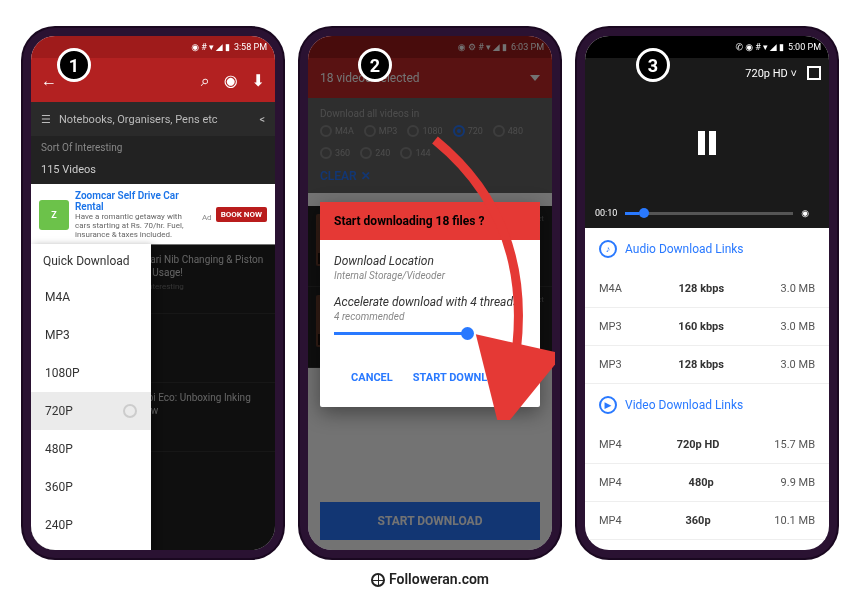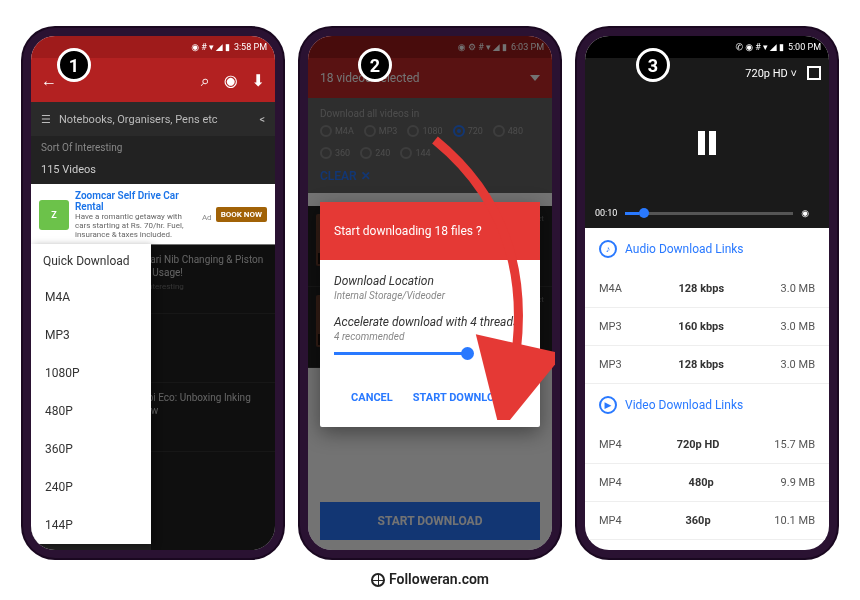--- a/index.html
+++ b/index.html
@@ -14,21 +14,21 @@
 .statusbar{height:22px;background:#9f1b1b;display:flex;align-items:center;justify-content:flex-end;padding:0 8px;color:#fff;font-size:9px;gap:4px;}
 .statusbar.dark{background:#000;}
 .appbar{height:44px;background:#b32121;display:flex;align-items:center;padding:0 10px;color:#fff;gap:14px;}
 .appbar .sp{flex:1;}
 .crumb{height:34px;background:#2a2a2a;color:#bbb;display:flex;align-items:center;padding:0 10px;font-size:11px;gap:8px;}
 .p1-body{background:#222;height:100%;}
 .sub{color:#888;font-size:10px;padding:6px 10px;}
 .count{color:#ccc;font-size:11px;padding:4px 10px 8px;}
 .ad{background:#fff;padding:6px 8px;font-size:9px;display:flex;gap:6px;align-items:center;}
 .adthumb{width:30px;height:30px;background:#6cc24a;border-radius:3px;display:flex;align-items:center;justify-content:center;color:#fff;font-weight:700;}
-.adbtn{background:#a16207;color:#fff;font-size:8px;padding:3px 5px;border-radius:2px;font-weight:700;}
+.adbtn{background:#b91c1c;color:#fff;font-size:8px;padding:3px 5px;border-radius:2px;font-weight:700;}
 .vidrow{display:flex;gap:8px;padding:8px;border-bottom:1px solid #333;}
 .thumb{width:90px;height:52px;background:#704030;border-radius:2px;position:relative;display:flex;align-items:center;justify-content:center;color:#fff;font-size:8px;font-weight:700;text-align:center;}
 .dur{position:absolute;bottom:2px;left:2px;background:rgba(0,0,0,.7);color:#fff;font-size:8px;padding:1px 3px;}
 .vtitle{color:#ddd;font-size:10px;line-height:1.3;}
 .vby{color:#777;font-size:8px;margin-top:3px;}
 .qsheet{position:absolute;left:0;top:208px;width:120px;background:#fff;box-shadow:2px 2px 8px rgba(0,0,0,.4);z-index:20;}
 .qsheet .hdr{padding:10px 12px;font-size:12px;color:#333;}
 .qopt{padding:12px 14px;font-size:12px;color:#333;}
 .qopt.sel{background:#ebebeb;display:flex;justify-content:space-between;align-items:center;}
 .circ{width:14px;height:14px;border:2px solid #ccc;border-radius:50%;}
@@ -36,21 +36,21 @@
 .p2bar{height:40px;background:#c62828;display:flex;align-items:center;justify-content:space-between;padding:0 12px;color:#fff;font-size:12px;}
 .chev{width:0;height:0;border-left:5px solid transparent;border-right:5px solid transparent;border-top:6px solid #fff;}
 .p2opts{background:rgba(0,0,0,.6);padding:10px 12px;color:#aaa;font-size:10px;}
 .rads{display:flex;gap:10px;margin:6px 0 10px;}
 .rad{display:flex;align-items:center;gap:3px;font-size:9px;}
 .rad .rc{width:12px;height:12px;border:2px solid #888;border-radius:50%;position:relative;}
 .rad.on .rc{border-color:#2979ff;}
 .rad.on .rc:after{content:"";position:absolute;inset:2px;background:#2979ff;border-radius:50%;}
 .clear{color:#2979ff;font-size:12px;font-weight:600;display:flex;align-items:flex-end;gap:4px;}
 .dialog{position:absolute;left:12px;right:12px;top:166px;background:#fff;border-radius:2px;z-index:20;box-shadow:0 6px 20px rgba(0,0,0,.4);}
-.dialog .dtitle{background:#e53935;color:#ffffff;padding:22px 14px;font-size:12px;font-weight:400;}
+.dialog .dtitle{background:#e53935;color:#000000;padding:12px 14px;font-size:12px;font-weight:700;}
 .dialog .dbody{padding:14px;}
 .drow{margin-bottom:14px;}
 .dl{font-size:12px;color:#333;font-style:italic;}
 .dv{font-size:10px;color:#888;font-style:italic;margin-top:2px;}
 .slider{height:3px;background:#2979ff;position:relative;margin-top:10px;width:70%;}
 .slider .kn{position:absolute;right:-6px;top:-5px;width:13px;height:13px;background:#2979ff;border-radius:50%;}
 .dacts{display:flex;justify-content:center;gap:20px;padding:8px 14px 23px;}
 .dacts span{color:#2979ff;font-size:11px;font-weight:700;}
 .startbtn{position:absolute;bottom:10px;left:12px;right:12px;background:#2979ff;color:#fff;text-align:center;padding:12px;font-size:12px;font-weight:700;z-index:2;}
 .p2vids{position:absolute;top:170px;left:0;right:0;z-index:1;}
@@ -138,20 +138,21 @@
             </div>
           </div>
         </div>
   </div>
   <div class="qsheet">
     <div class="hdr">Quick Download</div>
     <div id="qopts">
           <div class="qopt">M4A</div>
           <div class="qopt">MP3</div>
           <div class="qopt">1080P</div>
+          <div class="qopt sel">720P<span class="circ"></span></div>
           <div class="qopt">480P</div>
           <div class="qopt">360P</div>
           <div class="qopt">240P</div>
           <div class="qopt">144P</div>
         </div>
   </div>
   <div class="dim" style="z-index:10;left:120px;top:208px"></div>
 </div>
 </div>
 

